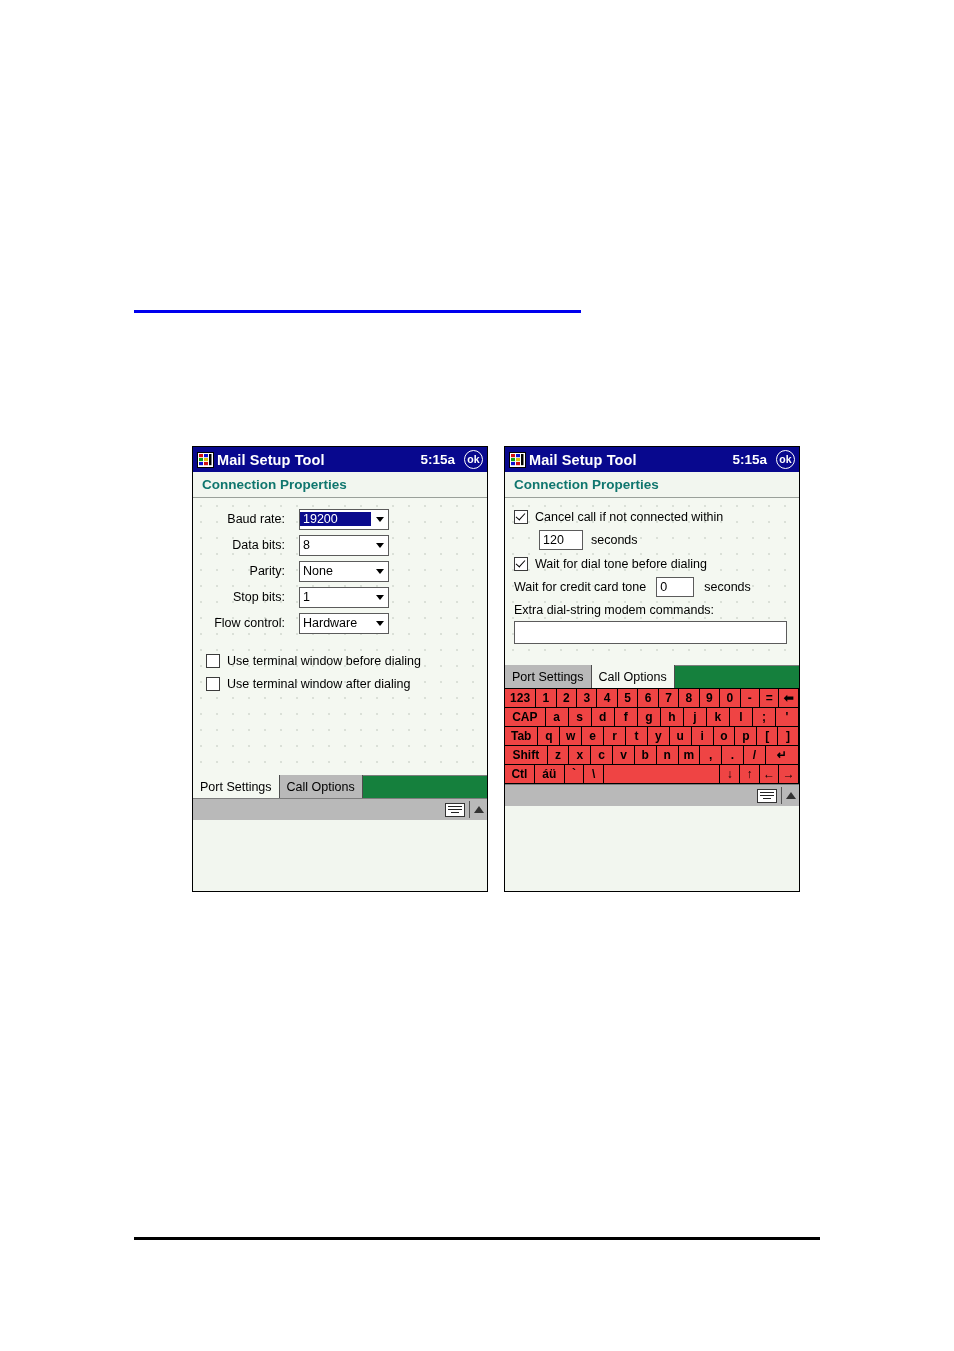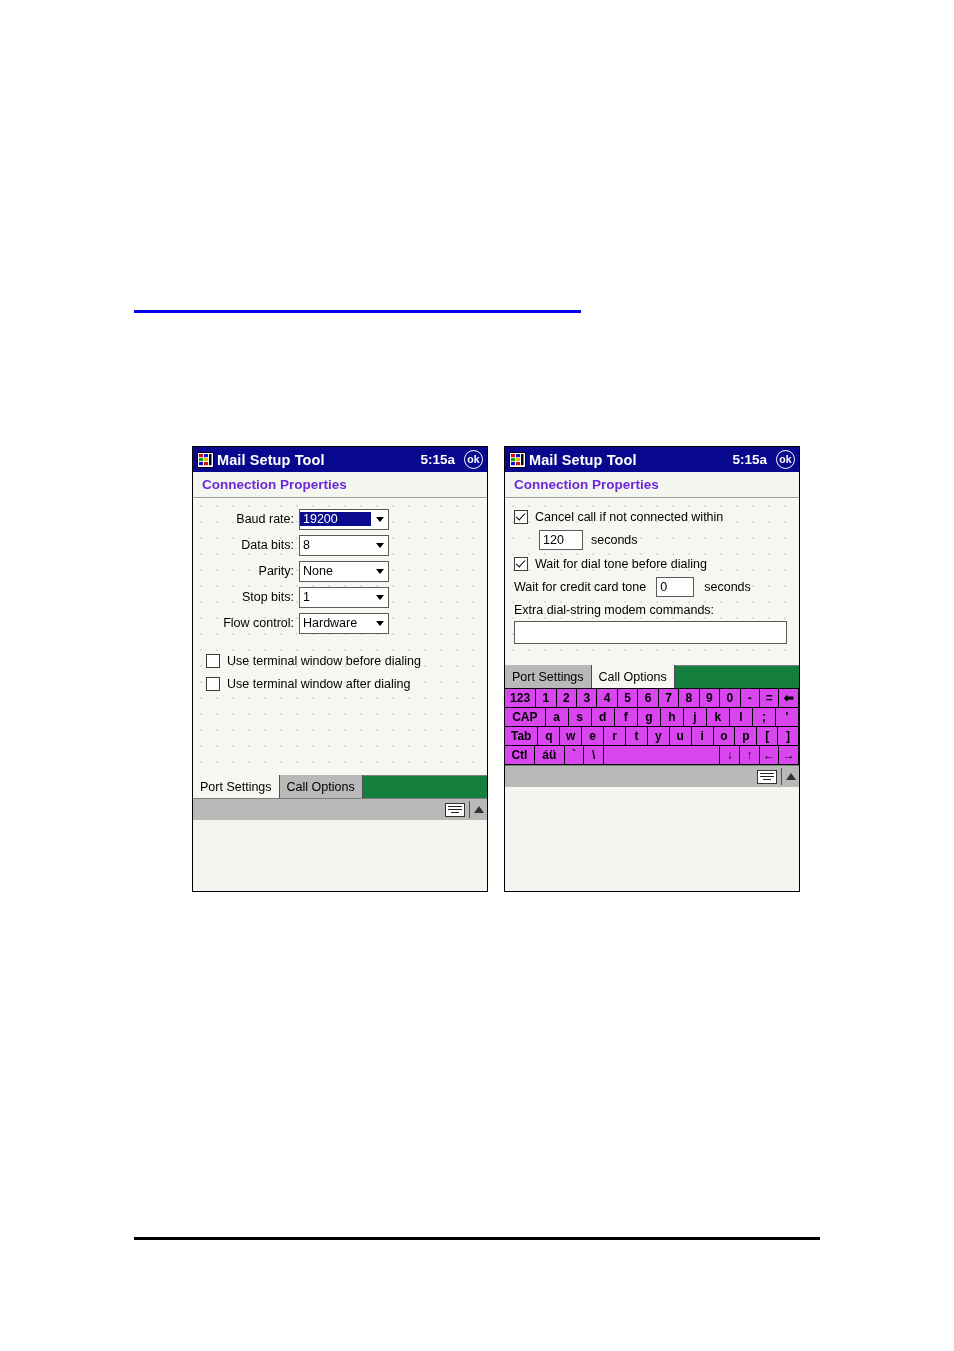--- a/index.html
+++ b/index.html
@@ -99,21 +99,21 @@
   .subtitle-bar {
     height: 26px;
     background: #f2f6ef;
     border-bottom: 1px solid #9aa09a;
     display: flex;
     align-items: center;
     padding-left: 9px;
     box-sizing: border-box;
   }
   .subtitle-text {
-    color: #6d28d9;
+    color: #0f766e;
     font-size: 13.5px;
     font-weight: bold;
   }
 
   
   .client {
     position: relative;
     background-color: #f4f8f1;
     background-image:
       radial-gradient(circle, #d9ded6 0.7px, transparent 0.8px);
@@ -126,21 +126,21 @@
   
   .frow {
     display: flex;
     align-items: center;
     margin-bottom: 4px;
     height: 22px;
   }
   .flabel {
     width: 106px;
     text-align: right;
-    padding-right: 5px;
+    padding-right: 14px;
     font-size: 12.5px;
     box-sizing: border-box;
     white-space: nowrap;
   }
   .combo {
     width: 90px;
     height: 21px;
     border: 1.4px solid #5b5b5b;
     background: #ffffff;
     display: flex;
@@ -277,21 +277,21 @@
     height: 19px;
   }
   .key {
     border-right: 1.4px solid #000;
     border-bottom: 1.4px solid #000;
     display: flex;
     align-items: center;
     justify-content: center;
     font-size: 12px;
     font-weight: bold;
-    background: #d946ef;
+    background: #ef4444;
     box-sizing: border-box;
     flex: 1 1 0;
     min-width: 0;
     overflow: hidden;
   }
   .key.w-mod   { flex: 1.55 1 0; }
   .key.w-cap   { flex: 1.8 1 0; }
   .key.w-shift { flex: 2.0 1 0; }
   .key.w-space { flex: 6.2 1 0; }
   .key.w-sm    { flex: 0.95 1 0; }
@@ -557,20 +557,34 @@
       <span class="key">t</span>
       <span class="key">y</span>
       <span class="key">u</span>
       <span class="key">i</span>
       <span class="key">o</span>
       <span class="key">p</span>
       <span class="key w-sm">[</span>
       <span class="key w-sm">]</span>
     </div>
 
+    <div class="krow">
+      <span class="key w-shift">Shift</span>
+      <span class="key">z</span>
+      <span class="key">x</span>
+      <span class="key">c</span>
+      <span class="key">v</span>
+      <span class="key">b</span>
+      <span class="key">n</span>
+      <span class="key">m</span>
+      <span class="key">,</span>
+      <span class="key">.</span>
+      <span class="key">/</span>
+      <span class="key w-mod">↵</span>
+    </div>
 
     <div class="krow">
       <span class="key w-mod">Ctl</span>
       <span class="key w-mod">áü</span>
       <span class="key">`</span>
       <span class="key">\</span>
       <span class="key w-space"></span>
       <span class="key">↓</span>
       <span class="key">↑</span>
       <span class="key">←</span>

